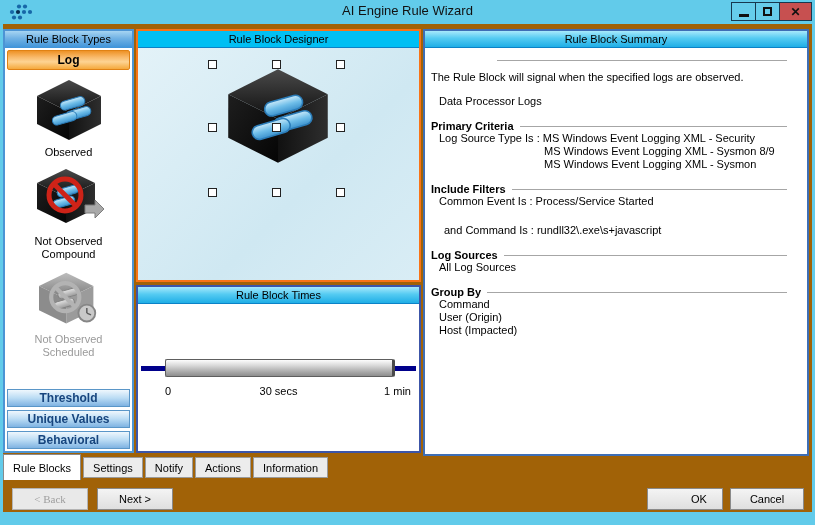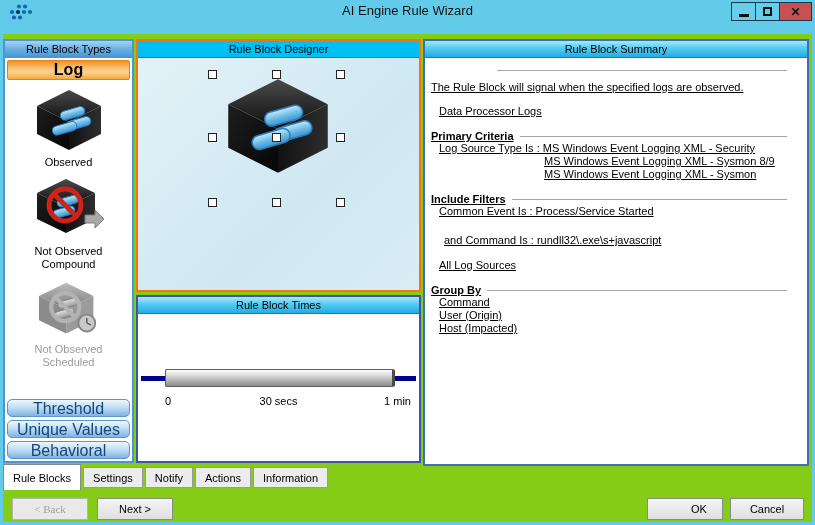--- a/index.html
+++ b/index.html
@@ -14,43 +14,43 @@
   .title { position:absolute; left:0; right:0; top:3px; text-align:center; font-size:13px; color:#111; }
   .win-controls { position:absolute; right:3px; top:2px; display:flex; }
   .win-btn { width:25px; height:19px; border:1px solid #17384F; margin-left:-1px;
              display:flex; align-items:center; justify-content:center; background:#66CDEB; }
   .win-btn.close { width:33px; background:#C75050; }
   .glyph-min { width:10px; height:3px; background:#101010; margin-top:8px; }
   .glyph-max { width:9px; height:9px; border:2px solid #101010; background:transparent; }
   .glyph-close { font-size:12px; font-weight:bold; color:#101010; line-height:1; }
 
   
-  .body { position:absolute; left:3px; top:34px; width:809px; height:488px; background:#84cc16; }
+  .body { position:absolute; left:3px; top:24px; width:809px; height:488px; background:#a16207; }
 
   .panel { position:absolute; background:#FFFFFF; }
   .panel-header { height:17px; font-size:11px; text-align:center; color:#000; line-height:17px; }
   .hdr-blue { background:linear-gradient(180deg,#A6D4F2 0%,#6FB1E4 45%,#3E93D9 100%); }
   .hdr-cyan-flat { background:#00BFF3; border-bottom:1px solid #0B82C7; }
   .hdr-cyan-grad { background:linear-gradient(180deg,#A8E9FB 0%,#55CBF2 45%,#1FAEE6 100%); border-bottom:1px solid #0B82C7; }
 
   
   .left-panel { left:0; top:5px; width:131px; height:424px; border:2px solid #4C94D4; }
   .log-btn { display:block; width:123px; height:20px; margin:2px auto 0;
              background:linear-gradient(180deg,#EE9226 0%,#F9BA6B 35%,#FDD392 60%,#F5A93C 100%);
              border:1px solid #E2predz; border:1px solid #E08214; border-radius:2px;
-             font-size:16px; font-weight:bold; color:#000; font-family:"Liberation Sans",sans-serif; }
+             font-size:12px; font-weight:bold; color:#000; font-family:"Liberation Sans",sans-serif; }
   .type-item { text-align:center; }
   .type-item .icon-wrap { display:block; margin:8px auto 0; }
   .type-label { font-size:11px; color:#000; line-height:13px; margin:4px auto 0; width:94px; }
   .type-label.disabled { color:#9A9A9A; }
   .type-buttons { position:absolute; left:2px; right:2px; bottom:2px; }
   .type-btn { display:block; width:100%; height:18px; margin-top:3px;
               background:linear-gradient(180deg,#EFF7FD 0%,#BBDCF4 50%,#7FB3E2 100%);
-              border:1px solid #5A96C8; border-radius:5px;
-              font-size:16px; font-weight:normal; color:#17457E; font-family:"Liberation Sans",sans-serif; }
+              border:1px solid #5A96C8; border-radius:0;
+              font-size:12px; font-weight:bold; color:#17457E; font-family:"Liberation Sans",sans-serif; }
 
   
   .designer-panel { left:133px; top:5px; width:285px; height:253px; border:2px solid #f97316; }
   .designer-content { position:relative; width:100%; height:232px;
                       background:linear-gradient(135deg,#E3F2F8 0%,#CFE8F2 60%,#D9EDF5 100%); }
   .handle { position:absolute; width:9px; height:9px; background:#FFFFFF; border:1px solid #222; }
 
   
   .times-panel { left:133px; top:261px; width:285px; height:168px; border:2px solid #3C55A8; }
   .times-content { position:relative; width:100%; height:147px; background:#FFFFFF; }
@@ -58,21 +58,21 @@
   .slider-bar { position:absolute; left:27px; top:55px; width:230px; height:18px;
                 background:linear-gradient(180deg,#FDFDFD 0%,#D8D8D8 35%,#A8A8A8 75%,#8E8E8E 100%);
                 border:1px solid #5E5E5E; border-right:3px solid #4A4A4A; border-radius:2px; }
   .tick-row { position:absolute; left:0; right:0; top:81px; height:14px; font-size:11px; color:#000; }
   .tick-0 { position:absolute; left:27px; }
   .tick-mid { position:absolute; left:0; right:0; text-align:center; }
   .tick-max { position:absolute; right:8px; }
 
   
   .summary-panel { left:420px; top:5px; width:386px; height:427px; border:2px solid #3E6EB5; }
-  .summary-content { padding:4px 20px 4px 6px; font-size:11px; color:#000;text-decoration:underline; }
+  .summary-content { padding:4px 20px 4px 6px; font-size:11px; color:#000; }
   .top-rule { border-top:1px solid #A6A6A6; margin:8px 0 0 66px; }
   .intro { margin-top:10px; }
   .section { margin-top:12px; }
   .sec-head { display:flex; }
   .sec-head b { font-size:11px; white-space:nowrap; }
   .sec-rule { flex:1; border-top:1px solid #A6A6A6; margin:6px 0 0 6px; }
   .sec-line { line-height:13px; padding-left:8px; }
   .sec-line.cont { padding-left:113px; }
   .sec-line.cont2 { padding-left:13px;margin-top:16px; }
 
@@ -275,20 +275,24 @@
         <div class="section">
           <div class="sec-head">
               <b>Include Filters</b>
               <span class="sec-rule"></span>
             </div>
           <div class="sec-line">Common Event Is : Process/Service Started</div>
           <div class="sec-line cont2">and Command Is : rundll32\.exe\s+javascript</div>
         </div>
 
         <div class="section">
+          <div class="sec-head">
+              <b>Log Sources</b>
+              <span class="sec-rule"></span>
+            </div>
           <div class="sec-line">All Log Sources</div>
         </div>
 
         <div class="section">
           <div class="sec-head">
               <b>Group By</b>
               <span class="sec-rule"></span>
             </div>
           <div class="sec-line">Command</div>
           <div class="sec-line">User (Origin)</div>

